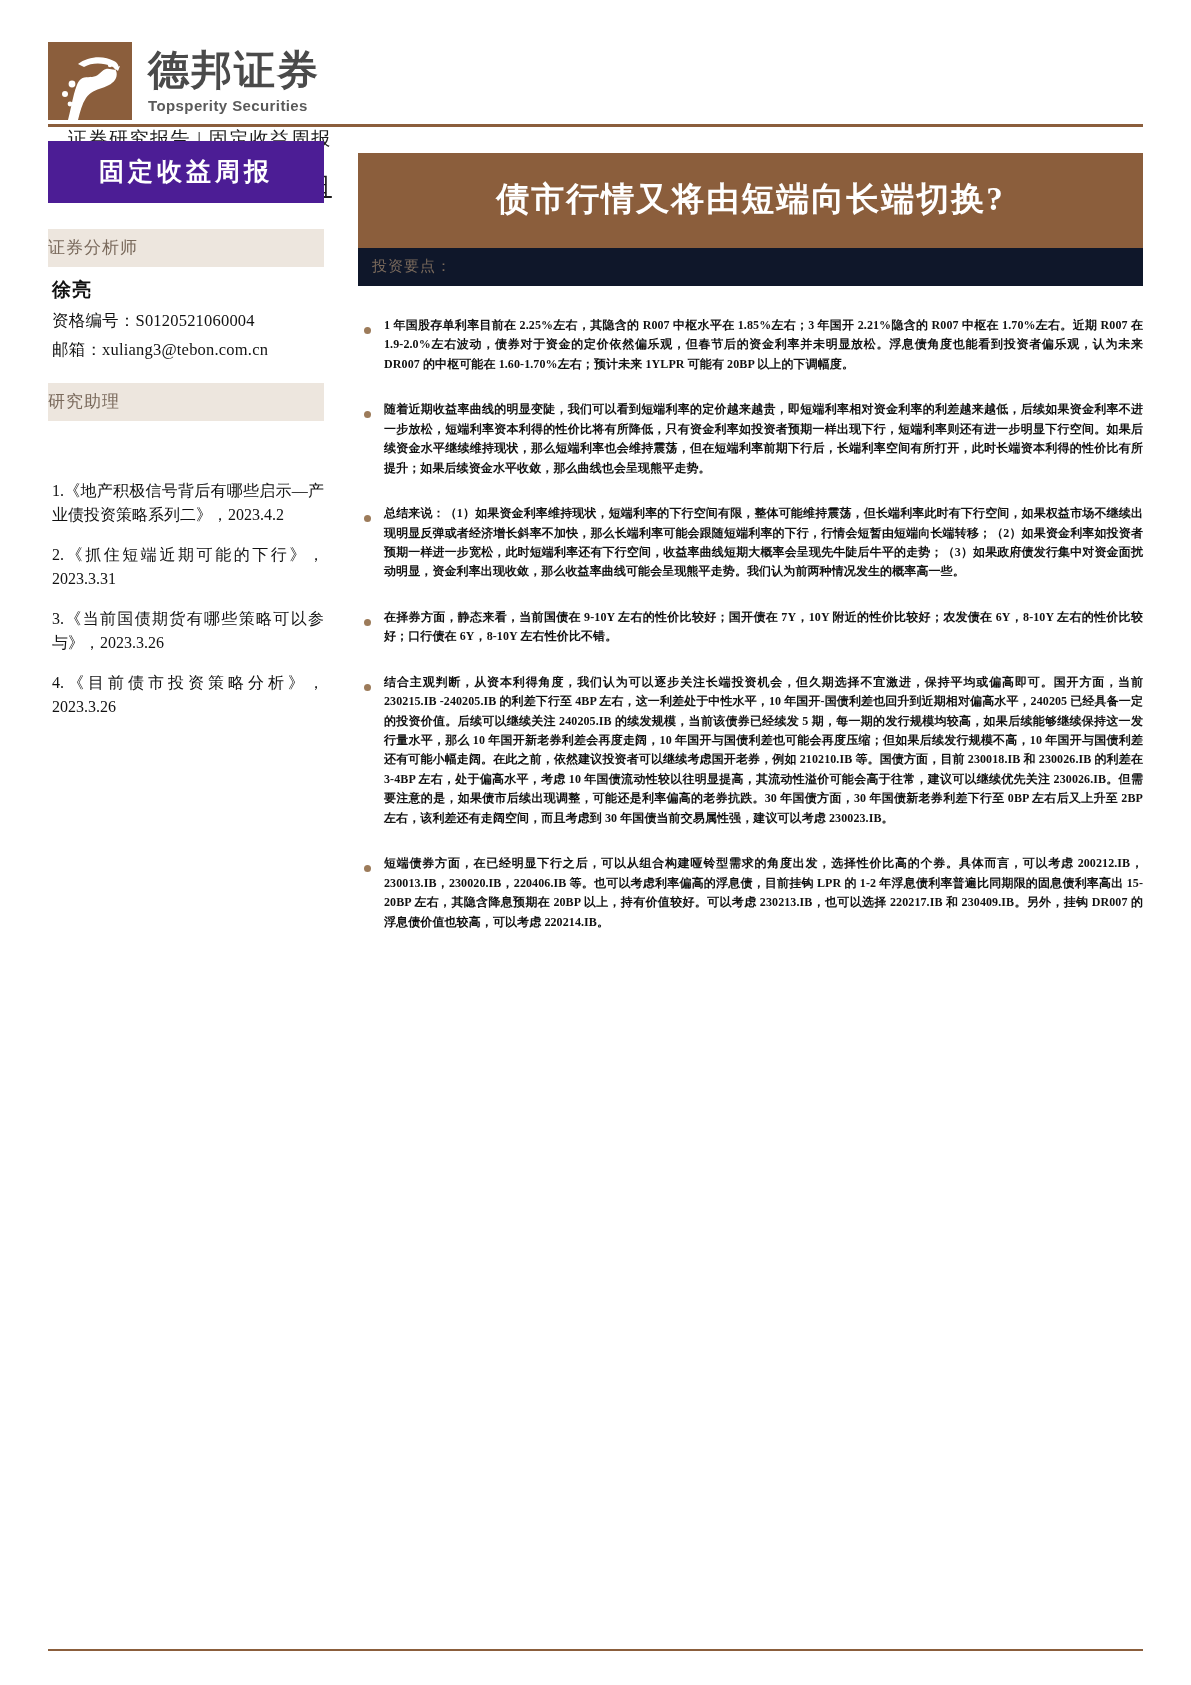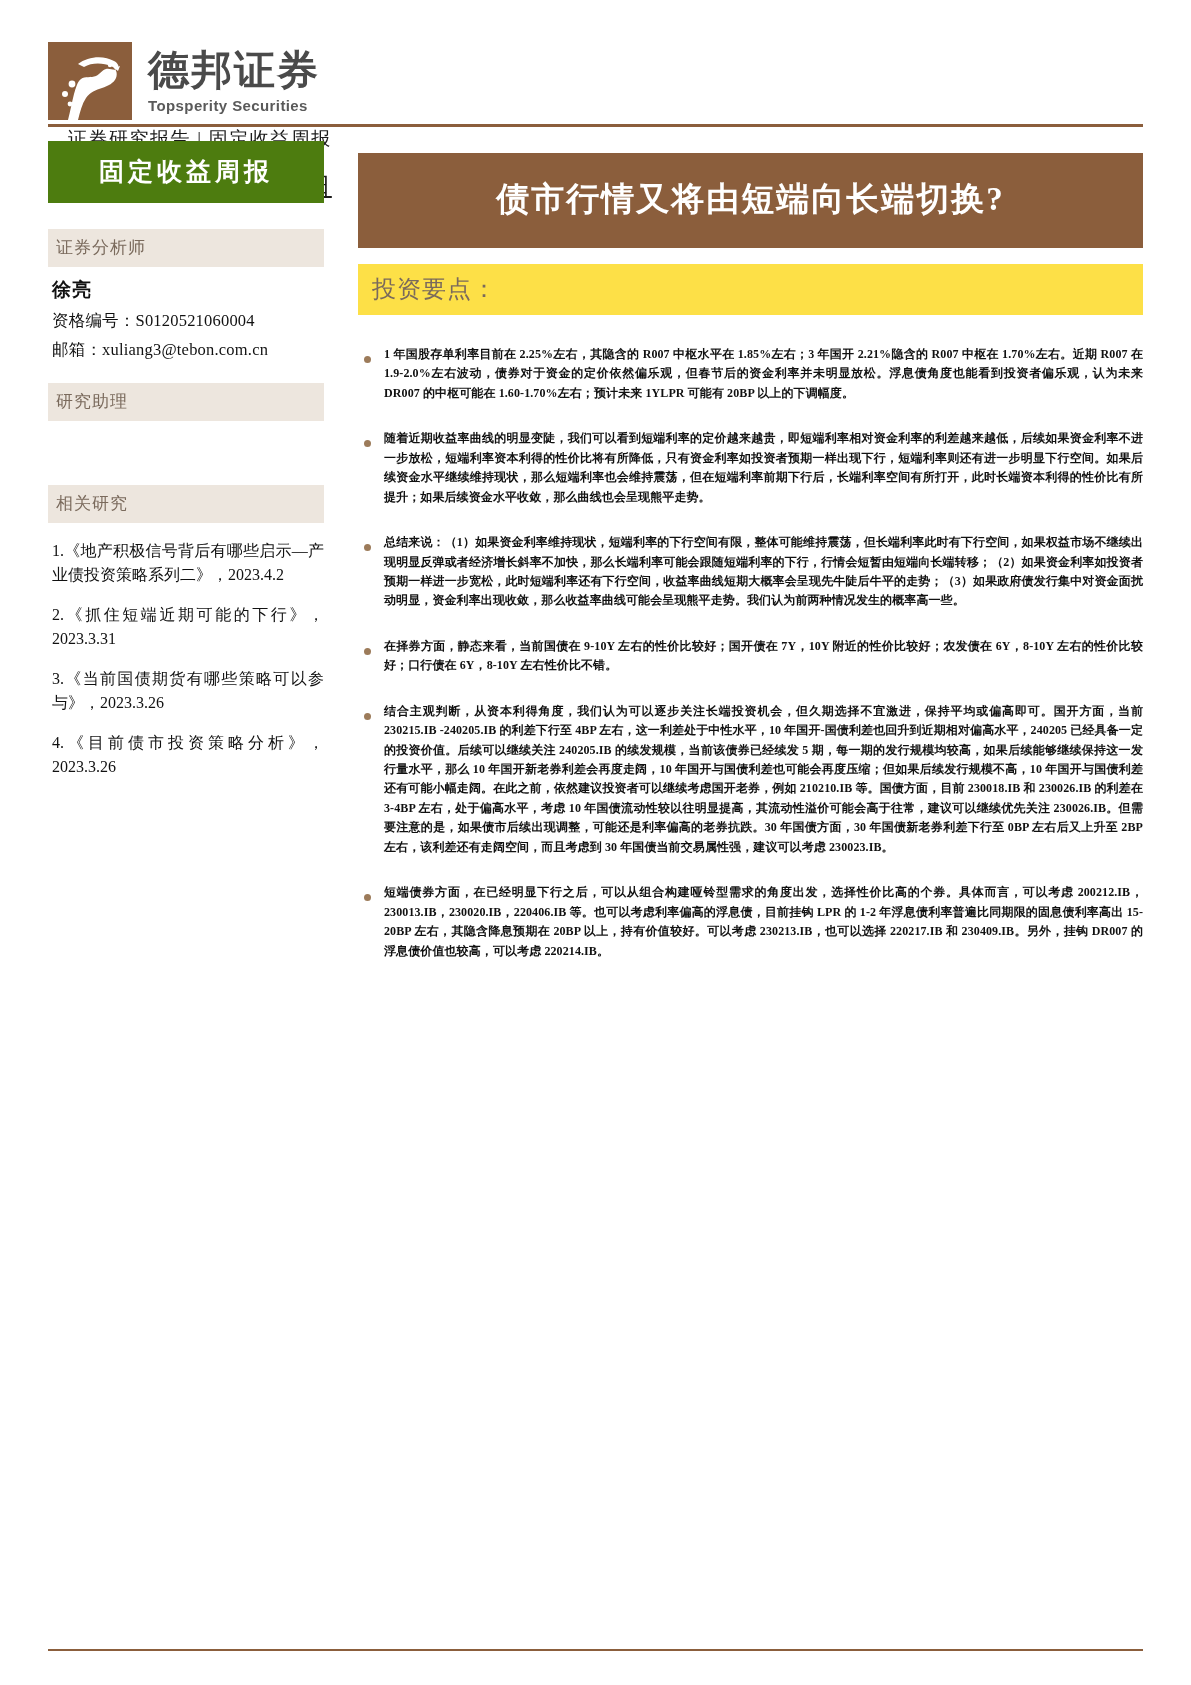--- a/index.html
+++ b/index.html
@@ -101,34 +101,34 @@
     box-sizing: border-box;
   }
   .main {
     flex: 1;
     padding-left: 20px;
     box-sizing: border-box;
   }
 
   
   .report-tag {
-    background: #4d7c0f;
+    background: #4c1d95;
     color: #ffffff;
     font-size: 25px;
     font-weight: bold;
     text-align: center;
     padding: 14px 0 15px 0;
     letter-spacing: 4px;
     margin-top: 14px;
   }
   .side-head {
     background: #EDE6DE;
     color: #7a6a5c;
     font-size: 17px;
-    padding: 7px 6px 8px 8px;
+    padding: 7px 6px 8px 0;
     letter-spacing: 1px;
     margin-top: 26px;
   }
   .side-head.tight { margin-top: 22px; }
   .analyst-name {
     font-size: 19px;
     font-weight: bold;
     color: #111;
     margin-top: 10px;
     padding-left: 4px;
@@ -158,26 +158,25 @@
     background: #8B5E3C;
     color: #ffffff;
     text-align: center;
     font-size: 33px;
     font-weight: bold;
     padding: 24px 10px 26px 10px;
     letter-spacing: 2px;
     margin-top: 26px;
   }
   .points-head {
-    background: #fde047;
+    background: #0f172a;
     color: #7a6a5c;
-    font-size: 24px;
+    font-size: 15px;
     padding: 9px 14px 10px 14px;
     letter-spacing: 1px;
-    margin-top: 16px;
     font-weight: normal;
   }
   ul.points {
     list-style: none;
     margin: 0;
     padding: 0;
   }
   ul.points li {
     position: relative;
     padding-left: 26px;
@@ -265,21 +264,20 @@
       <div class="report-tag">固定收益周报</div>
 
       <div class="side-head">证券分析师</div>
       <div class="analyst-name">徐亮</div>
       <div class="side-line">资格编号：S0120521060004</div>
       <div class="side-line">邮箱：xuliang3@tebon.com.cn</div>
 
       <div class="side-head tight">研究助理</div>
       <div class="assistant-gap"></div>
 
-      <div class="side-head tight">相关研究</div>
       <div class="related-item">1.《地产积极信号背后有哪些启示—产业债投资策略系列二》，2023.4.2</div>
       <div class="related-item">2.《抓住短端近期可能的下行》，2023.3.31</div>
       <div class="related-item">3.《当前国债期货有哪些策略可以参与》，2023.3.26</div>
       <div class="related-item">4.《目前债市投资策略分析》，2023.3.26</div>
     </div>
 
     <div class="main">
       <div class="title-banner">债市行情又将由短端向长端切换?</div>
       <div class="points-head">投资要点：</div>
       <ul class="points">

